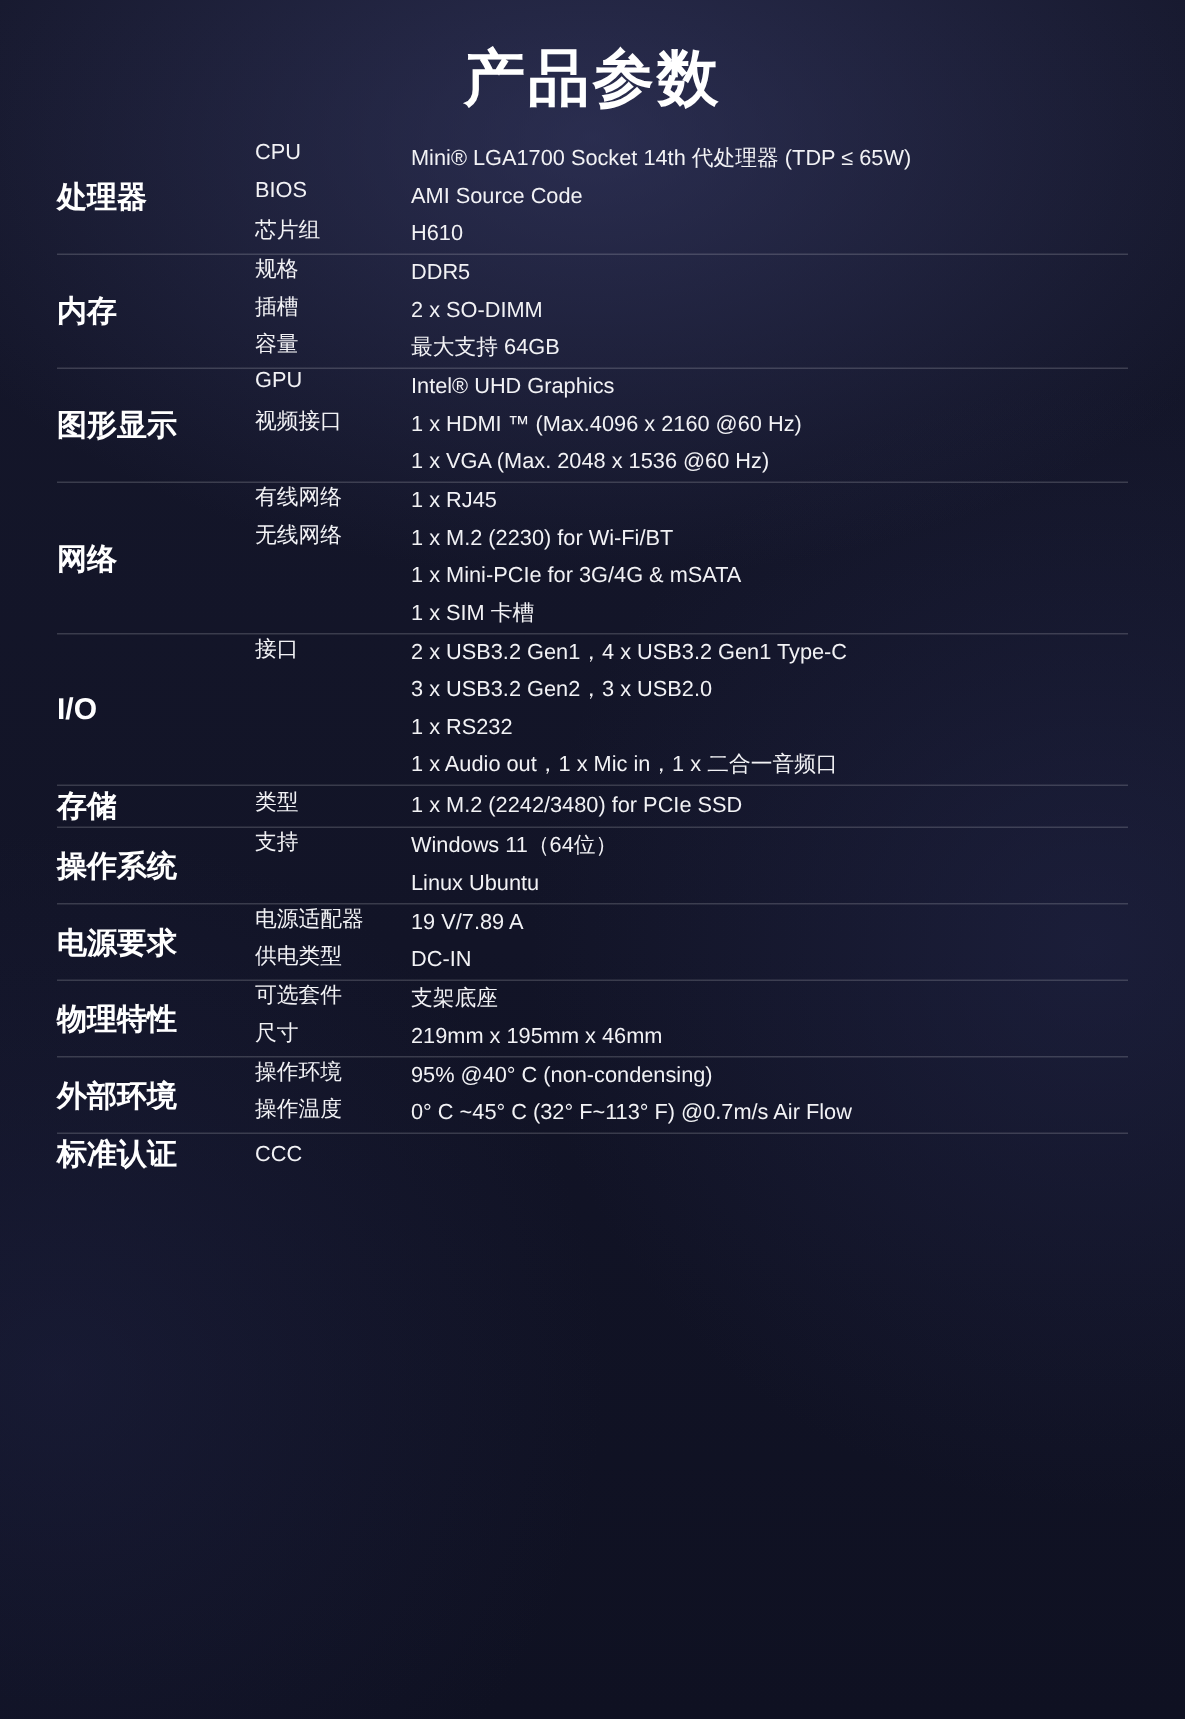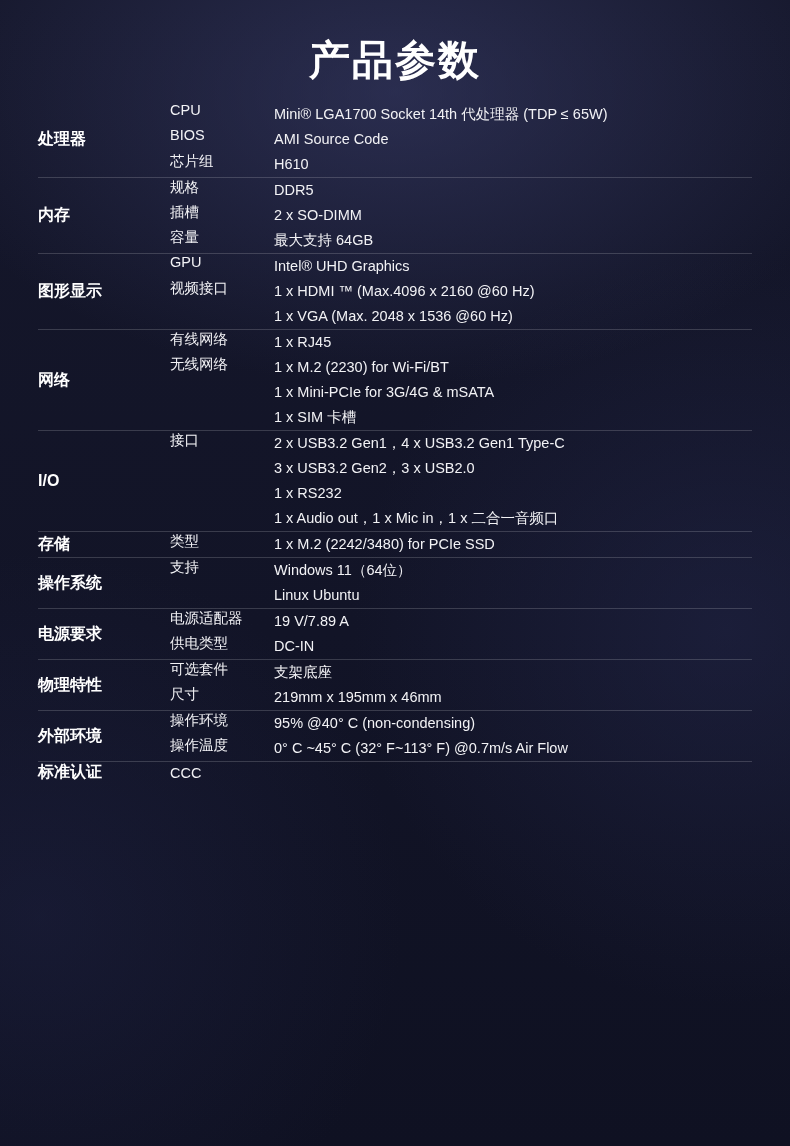--- a/index.html
+++ b/index.html
@@ -31,41 +31,41 @@
     z-index: 1;
     width: 790px;
     height: 1146px;
     box-sizing: border-box;
   }
   .title {
     text-align: center;
     font-size: 41px;
     font-weight: bold;
     letter-spacing: 2px;
-    padding-top: 33px;
+    padding-top: 25px;
     padding-bottom: 14px;
     color: #ffffff;
   }
   table.spec {
     width: 714px;
     margin: 0 auto;
     border-collapse: collapse;
     table-layout: fixed;
   }
   table.spec tr.spec-row > td {
     border-top: 1px solid rgba(255,255,255,0.17);
     vertical-align: middle;
     padding: 0;
   }
   table.spec tr.spec-row:first-child > td {
     border-top: none;
   }
   td.cat {
     width: 132px;
-    font-size: 16px;
+    font-size: 20px;
     font-weight: bold;
     color: #ffffff;
     padding-left: 4px;
     vertical-align: middle;
   }
   td.body {
     padding: 0;
     margin-top: 39px;
   }
   table.inner {

